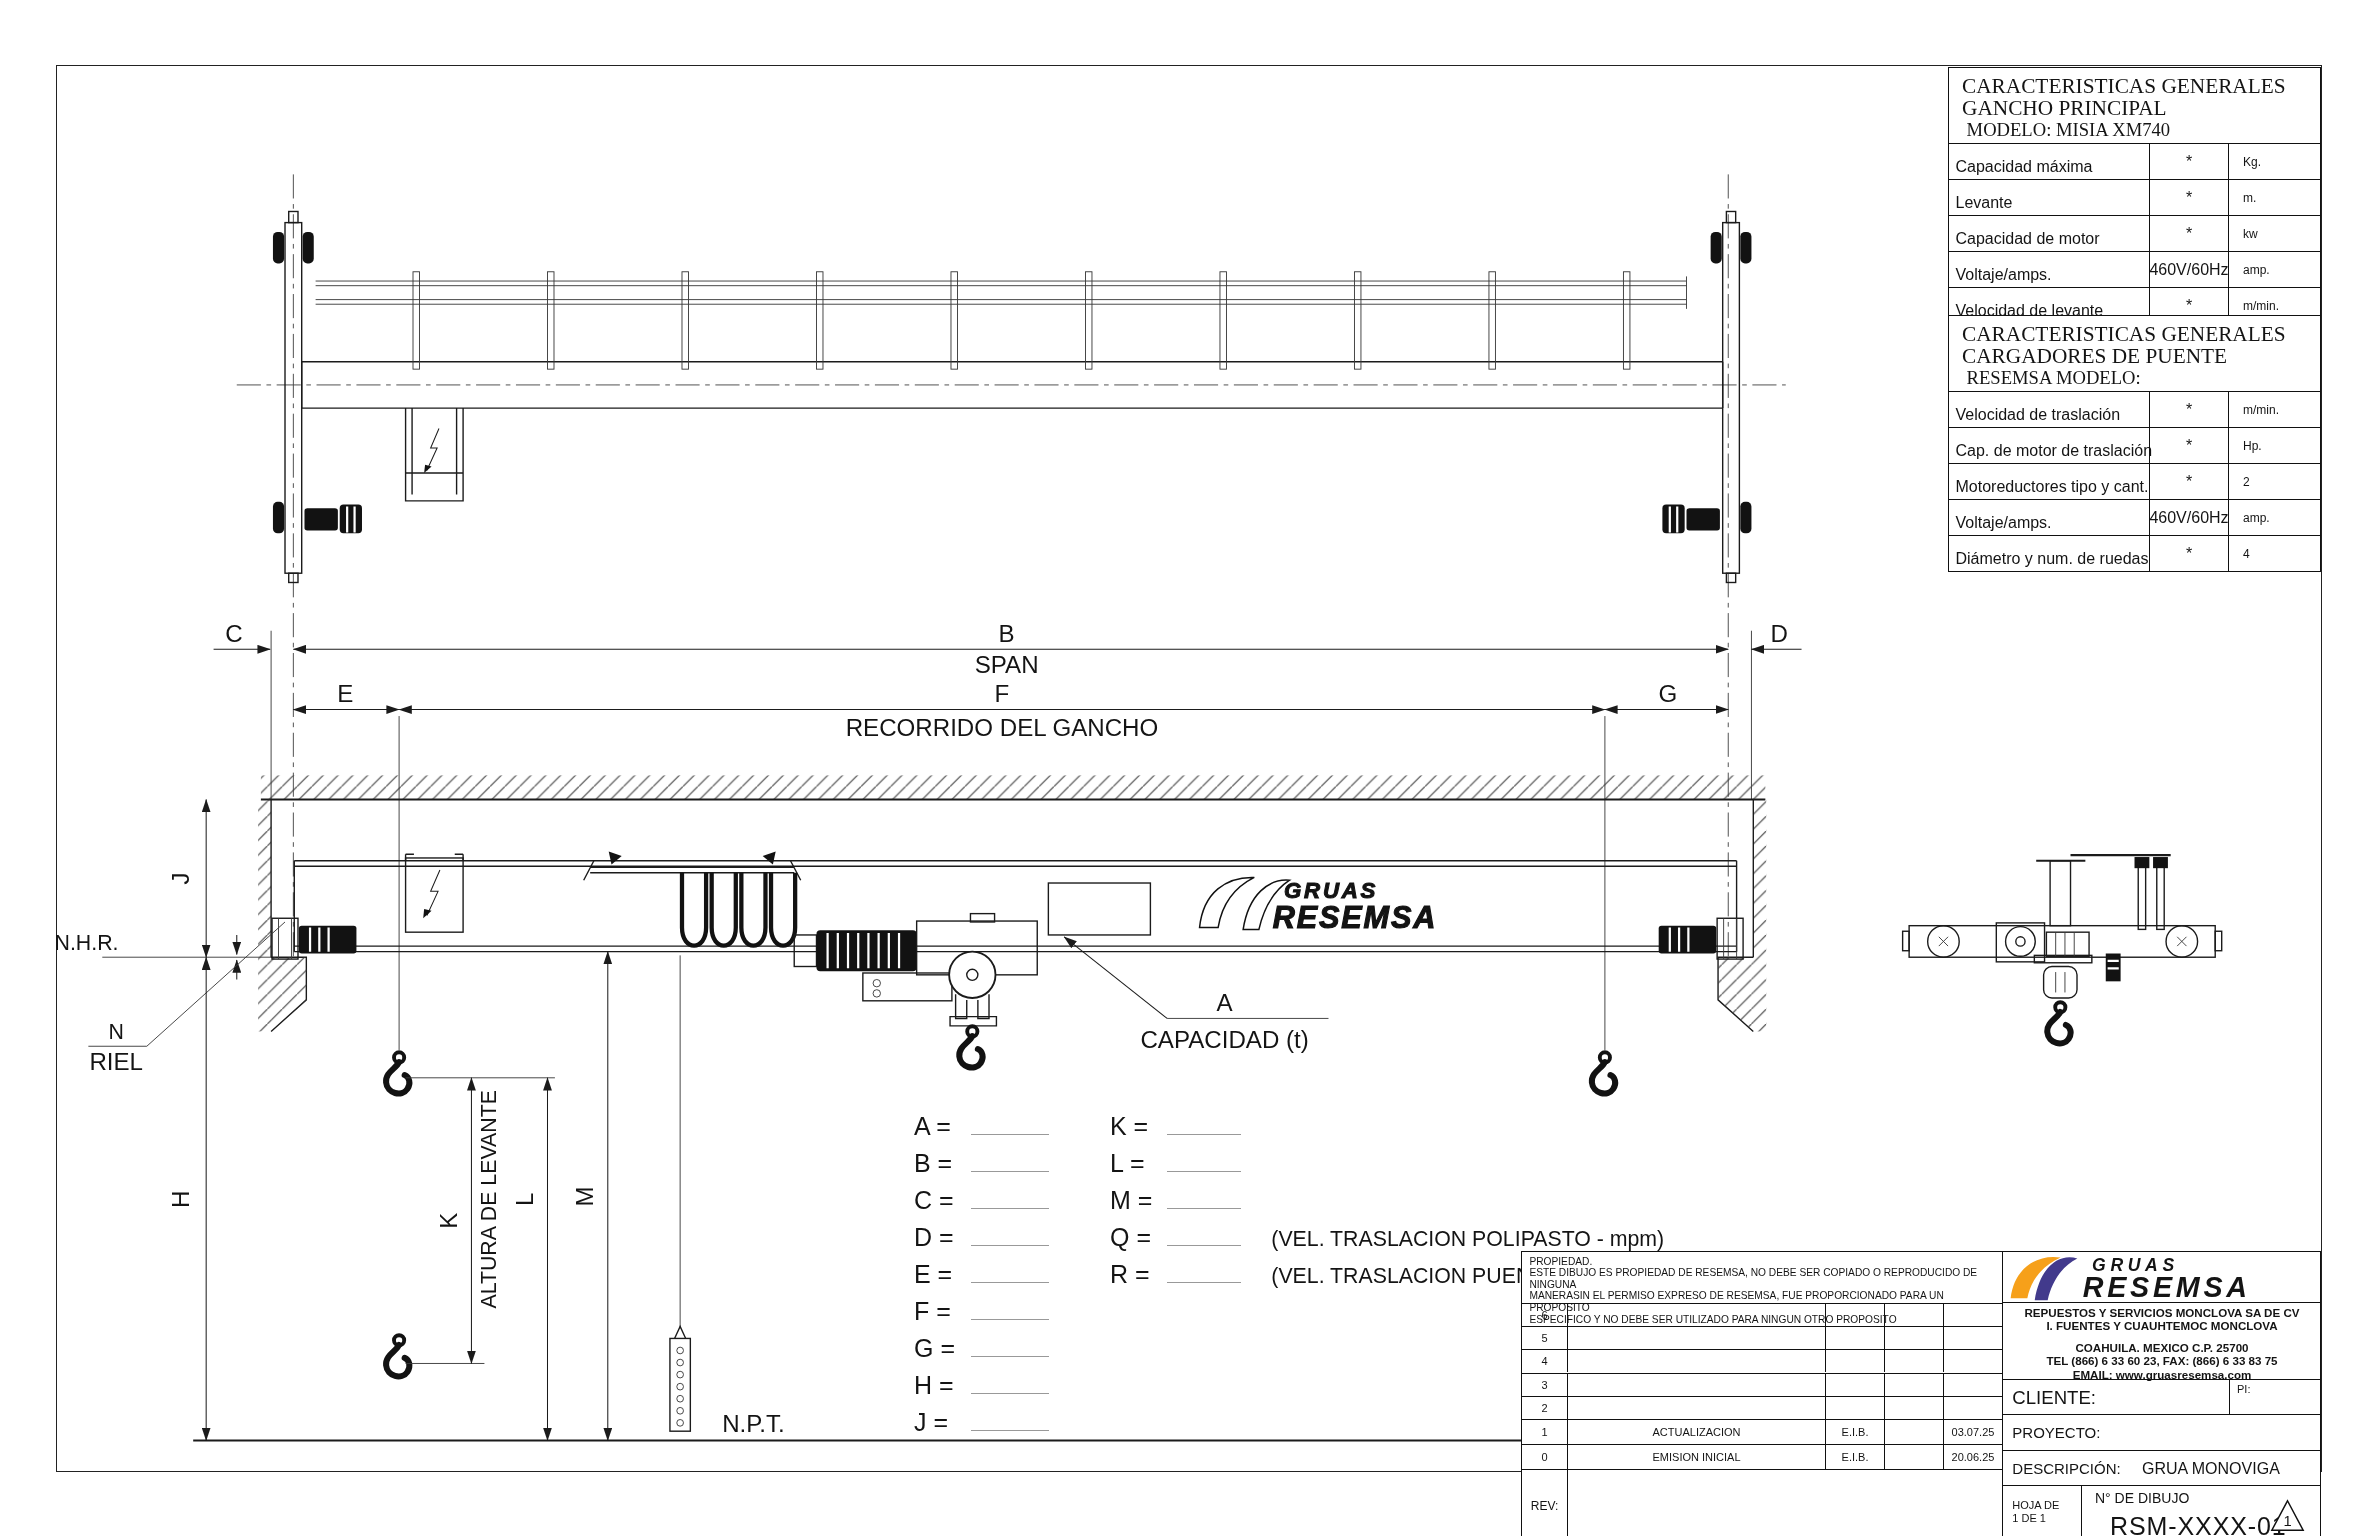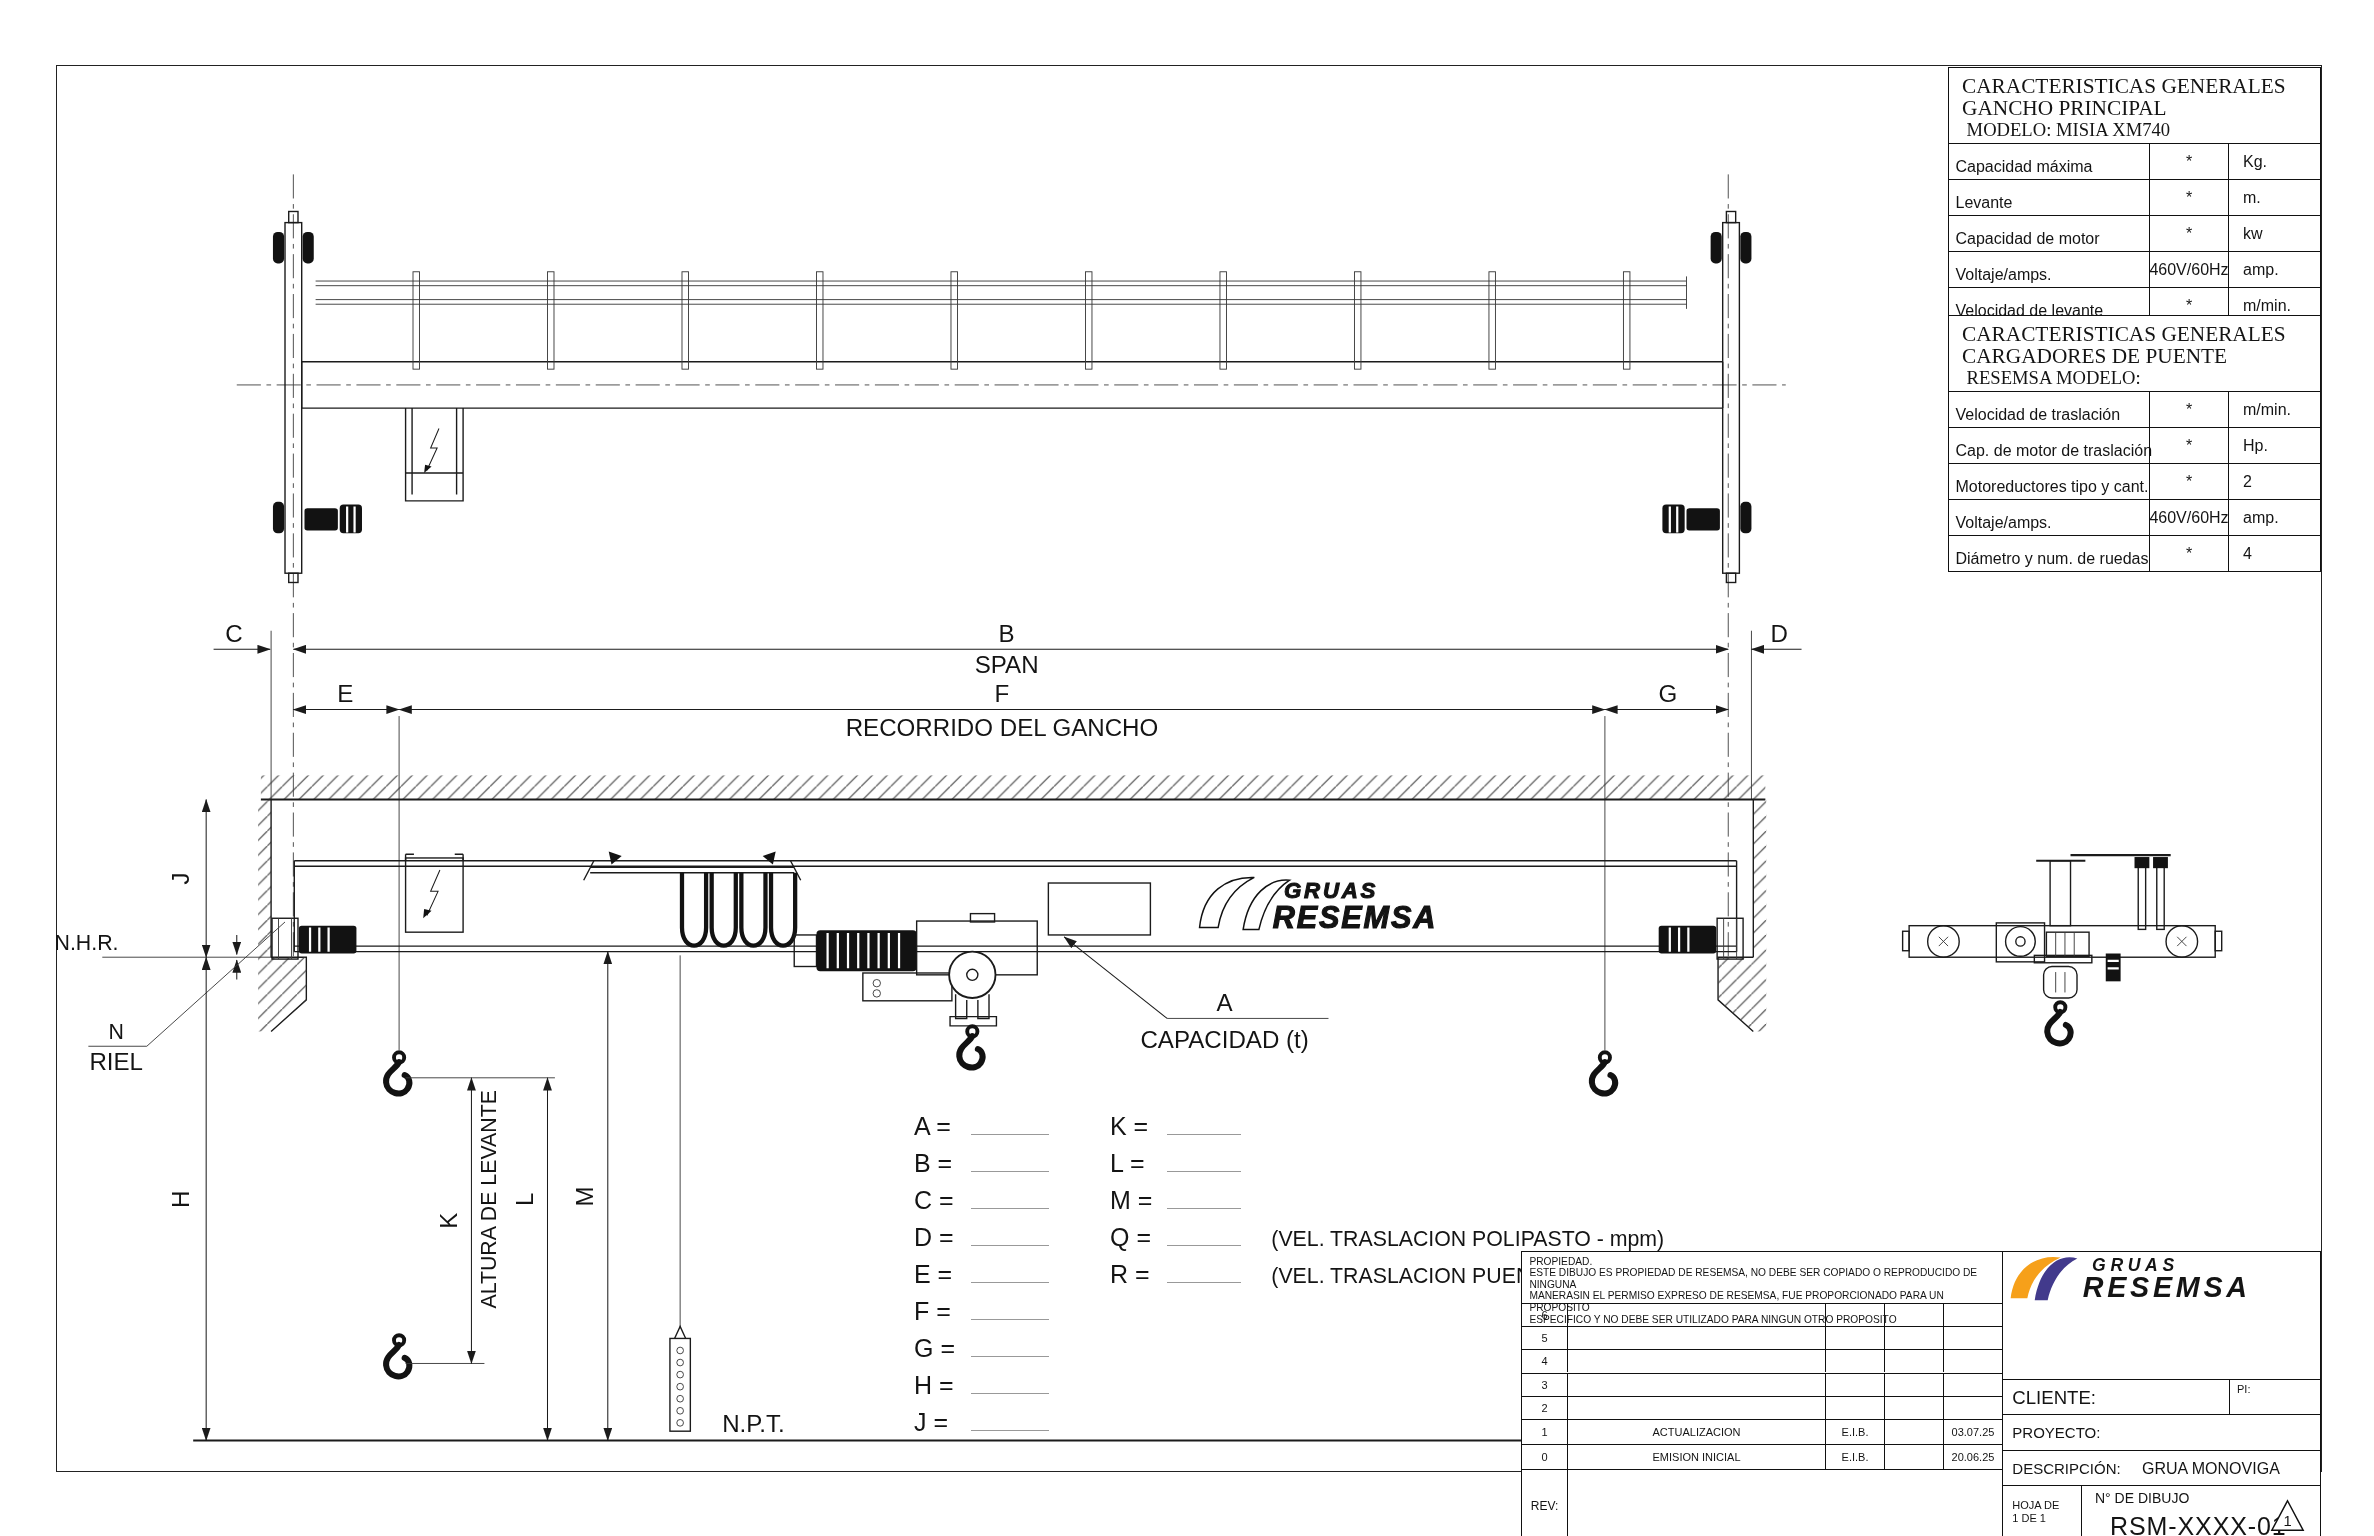--- a/index.html
+++ b/index.html
@@ -20,21 +20,21 @@
   svg .lab{font-size:26px}
   svg .lab24{font-size:23px}
   
   .spec{left:1948px;width:373px;border:1.6px solid #111;background:#fff;box-sizing:border-box}
   .spec .hd{padding:7.4px 7.4px 1.9px 13px;font-family:"Liberation Serif",serif;line-height:22px}
   .spec .t1{font-size:21.3px}
   .spec .t3{font-size:18.6px;padding-left:4.6px}
   .spec .row{display:grid;grid-template-columns:200px 80px 1fr;border-top:1.3px solid #111;height:35px}
   .spec .lb{align-self:end;padding:0 0 2.8px 6.5px;font-size:16px;white-space:nowrap}
   .spec .vl{border-left:1.3px solid #111;border-right:1.3px solid #111;display:flex;align-items:center;justify-content:center;font-size:16px}
-  .spec .un{display:flex;align-items:center;padding-left:14px;font-size:16px}
+  .spec .un{display:flex;align-items:center;padding-left:14px;font-size:12px}
   
   .dimlist{top:1106px;font-size:25px}
   #dimlist-left{left:914px}
   #dimlist-right{left:1110px}
   .dimlist .drow{height:37px;line-height:37px;white-space:nowrap}
   .dimlist .dl{display:inline-block;min-width:48px}
   .dimlist .ul{display:inline-block;width:78px;height:28px;border-bottom:1.5px solid #999;margin-left:9.3px}
   .dimlist .nt{font-size:21.3px;margin-left:30px}
   
   #tblock{left:1521px;top:1251px;width:800px;height:290px;border:1.9px solid #111;box-sizing:border-box;background:#fff}
@@ -475,20 +475,28 @@
 
   <div id="tb-right">
     <div class="r" id="logo-cell">
       <svg width="319" height="50" viewBox="0 0 344 54">
         <path d="M8,50 C12,16 38,2 62,6 C42,15 30,30 26,50 Z" fill="#F6A01A"></path>
         <path d="M34,52 C40,14 62,1 80,7 C62,16 52,34 48,52 Z" fill="#423A8C"></path>
         <text x="96" y="20" font-size="19" font-weight="800" font-style="italic" letter-spacing="5">GRUAS</text>
         <text x="86" y="49" font-size="31" font-weight="800" font-style="italic" letter-spacing="4">RESEMSA</text>
       </svg>
     </div>
+    <div class="r" id="company-cell">
+      <div>REPUESTOS Y SERVICIOS MONCLOVA SA DE CV</div>
+      <div>I. FUENTES Y CUAUHTEMOC MONCLOVA</div>
+      <div style="height:8.3px"></div>
+      <div>COAHUILA. MEXICO C.P. 25700</div>
+      <div>TEL (866) 6 33 60 23, FAX: (866) 6 33 83 75</div>
+      <div>EMAIL: www.gruasresemsa.com</div>
+    </div>
     <div class="r" id="cliente-cell">
       <span class="big">CLIENTE:</span>
       <span class="pid"></span>
       <span class="pil">PI:</span>
     </div>
     <div class="r" id="proyecto-cell">
       <span class="big">PROYECTO:</span>
     </div>
     <div class="r" id="descr-cell">
       <span class="big">DESCRIPCIÓN:</span>

